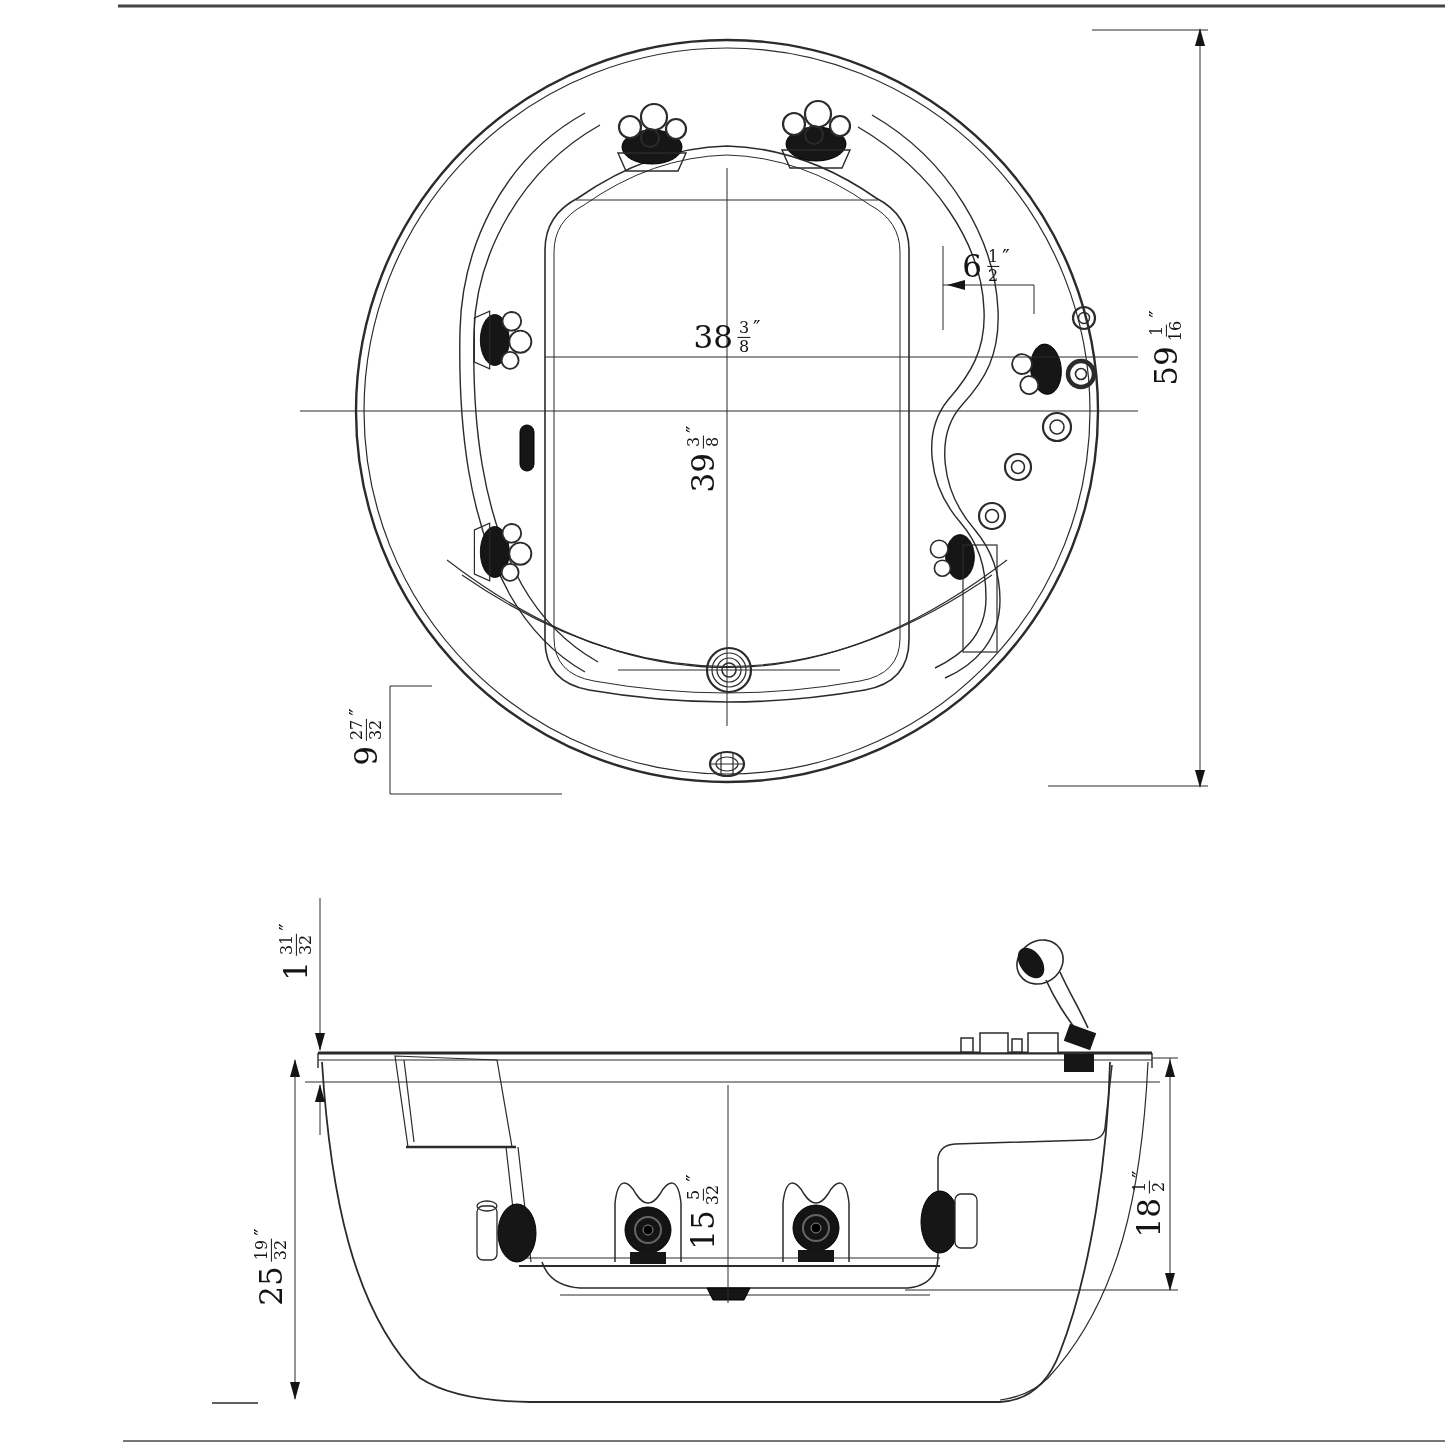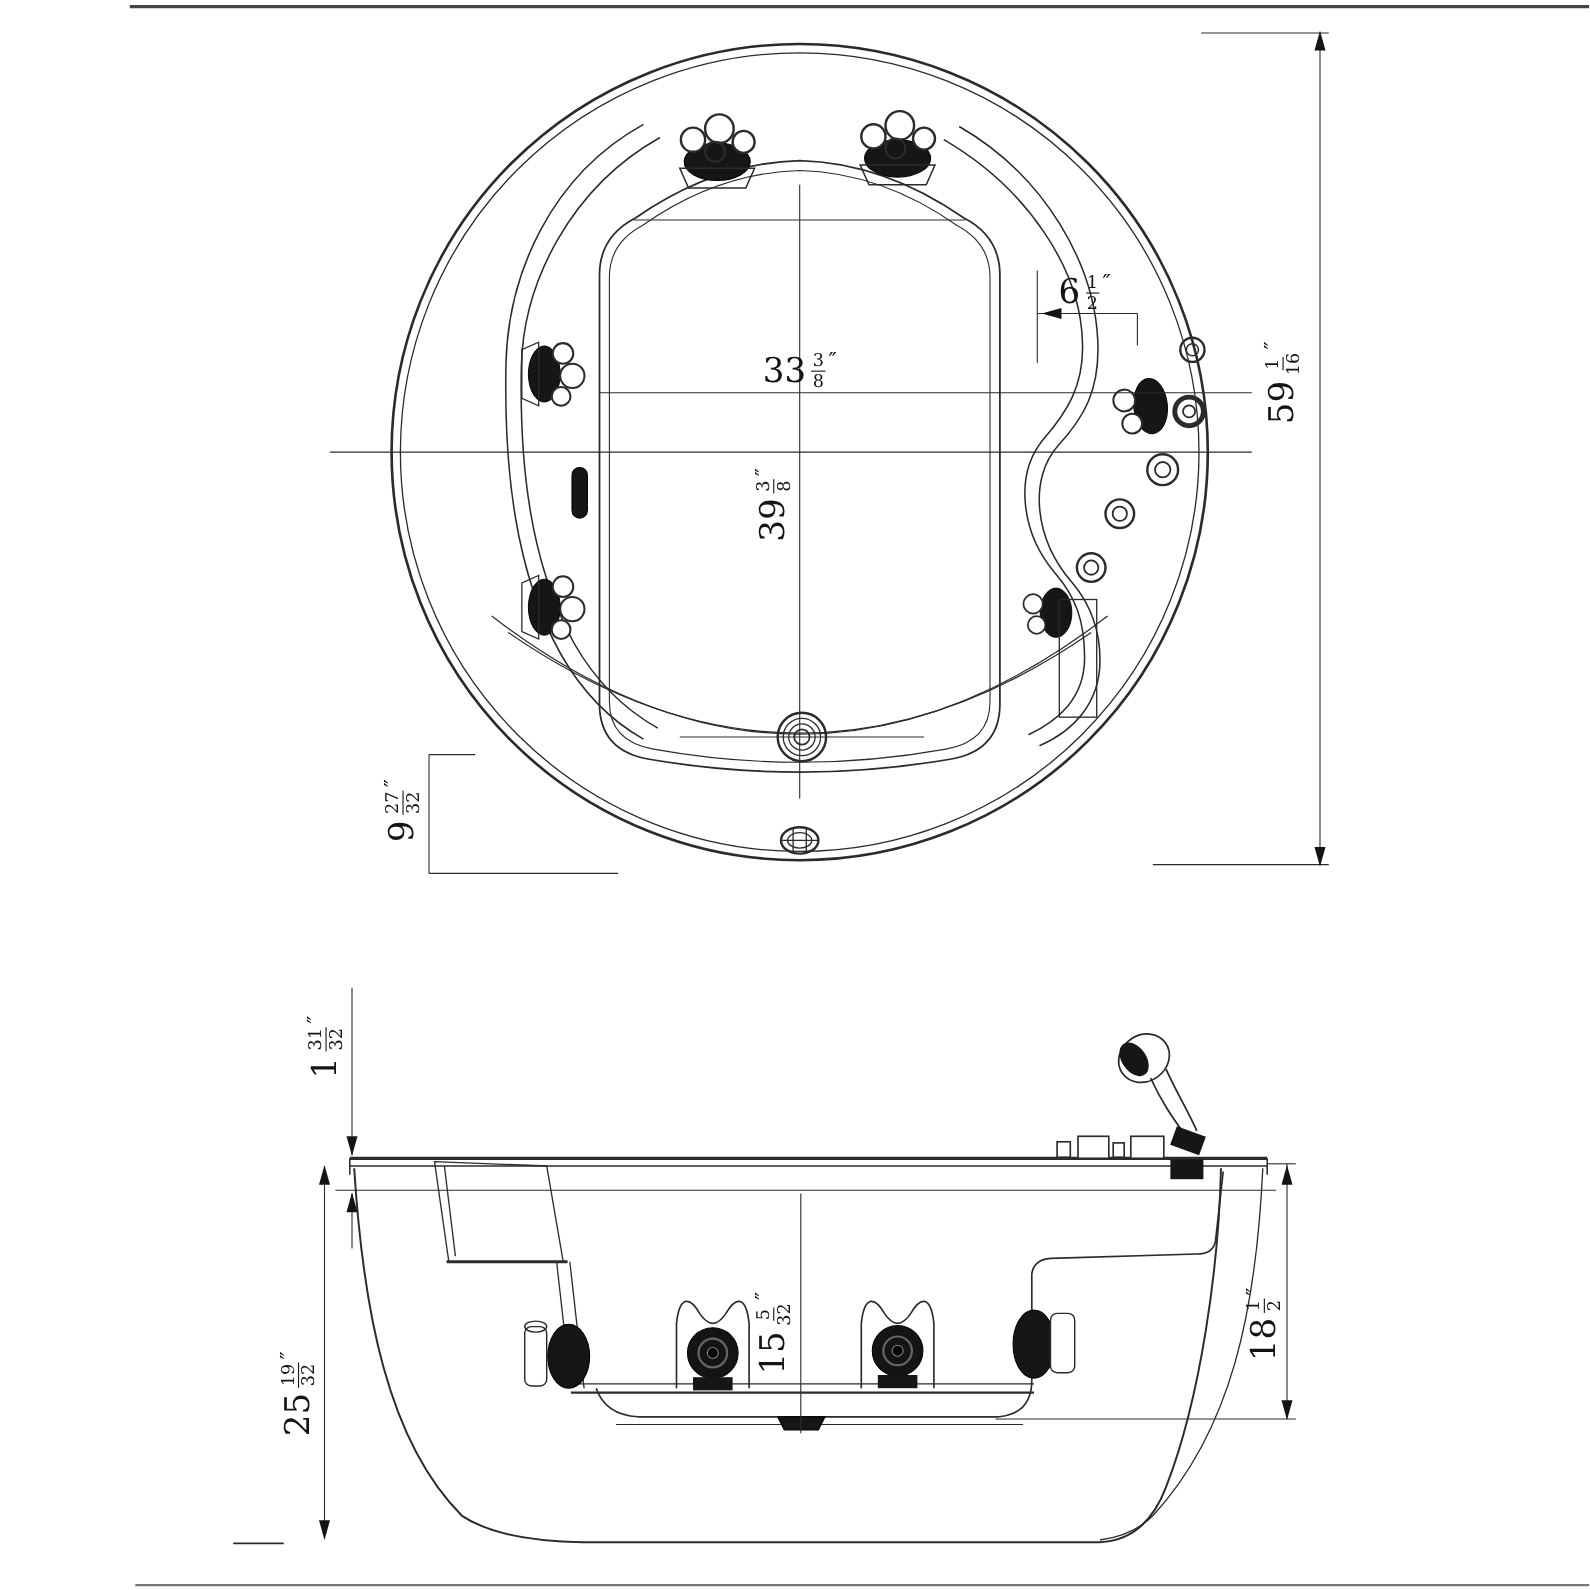--- a/index.html
+++ b/index.html
@@ -233,21 +233,21 @@
       <line x1="1170" y1="1058" x2="1170" y2="1290"></line>
       <path d="M1170,1059 L1165,1077 L1175,1077 Z" fill="#141414" stroke="none"></path>
       <path d="M1170,1291 L1165,1273 L1175,1273 Z" fill="#141414" stroke="none"></path>
       <line x1="1152" y1="1058" x2="1178" y2="1058"></line>
       <line x1="905" y1="1290" x2="1178" y2="1290"></line>
     </g>
   </g>
 </svg>
 
 <div class="dim" style="left:727px;top:337px;">
-  <span class="whole">33</span>
+  <span class="whole">38</span>
   <span class="frac">
         <span class="num">3</span>
         <span class="den">8</span>
       </span>
   <span class="unit">″</span>
 </div>
 
 <div class="dim" style="left:986px;top:266px;">
   <span class="whole">6</span>
   <span class="frac">

